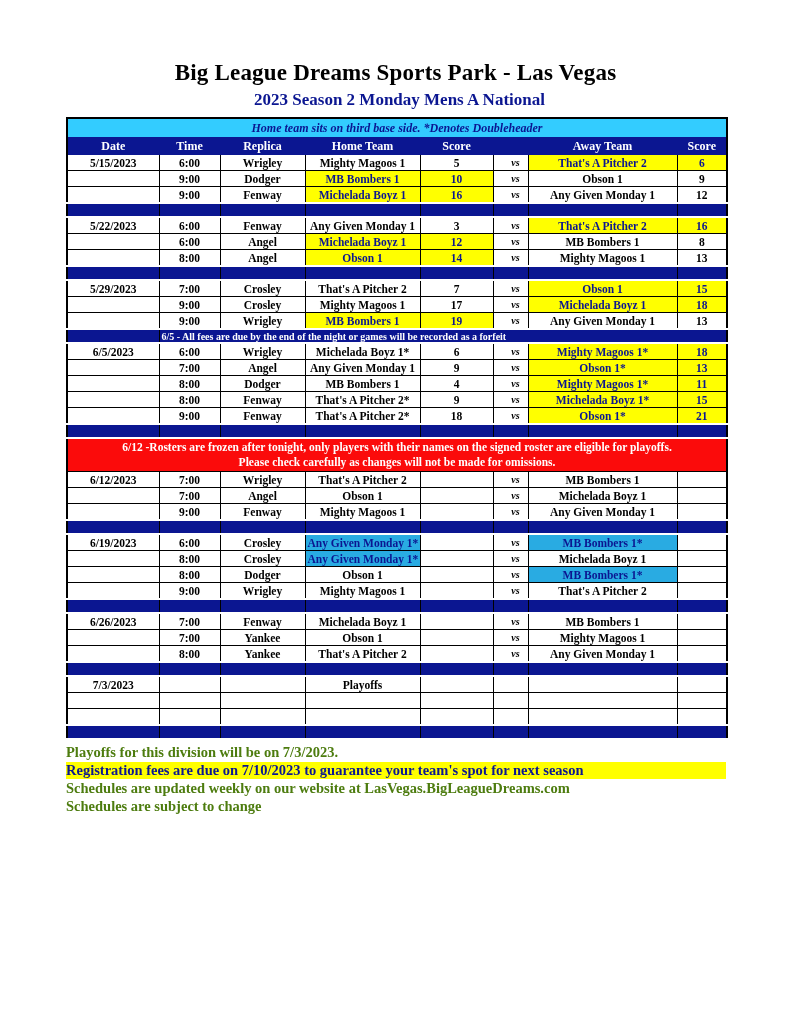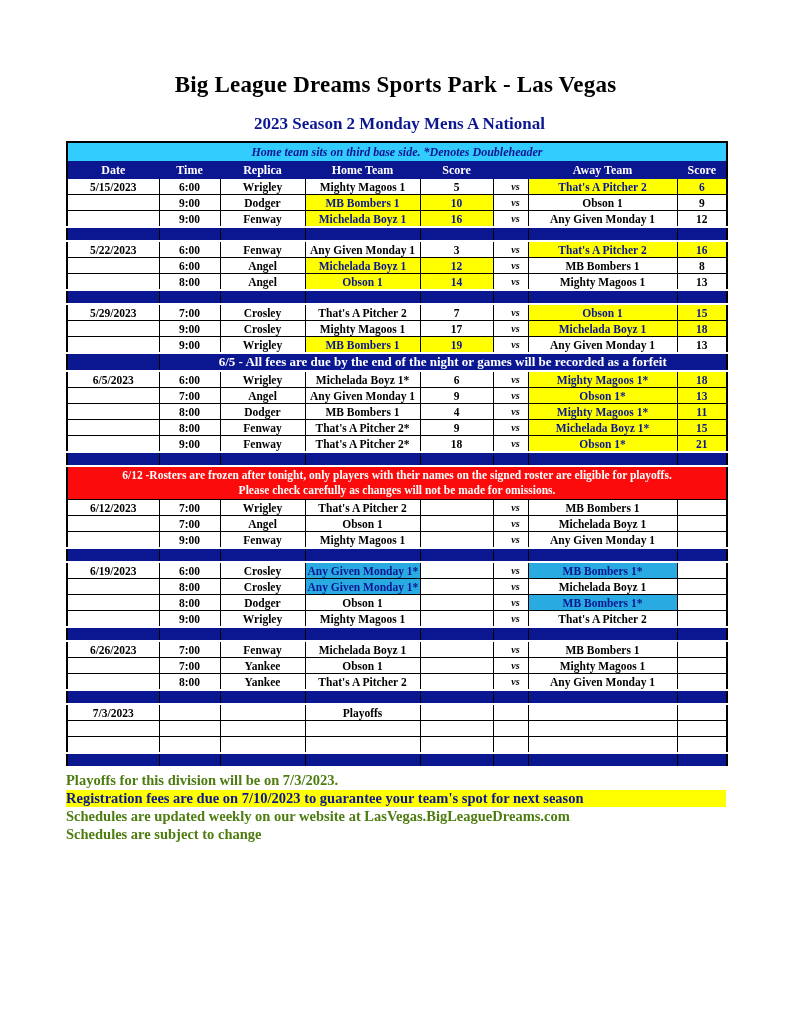--- a/index.html
+++ b/index.html
@@ -3,21 +3,21 @@
 <meta charset="utf-8">
 <style>
   html,body{margin:0;padding:0;}
   body{
     width:791px;height:1024px;background:#ffffff;
     font-family:"Liberation Serif","DejaVu Serif",serif;
     position:relative;overflow:hidden;
   }
   .page{padding-top:56px;}
   h1{
-    margin:16px;text-align:center;font-size:23px;font-weight:bold;color:#000;
+    margin:4px;text-align:center;font-size:23px;font-weight:bold;color:#000;
     letter-spacing:0.2px;
   }
   h2{
     margin:2px 0 7px 8px;text-align:center;font-size:17px;font-weight:bold;color:var(--navy);
   }
   table{
     border-collapse:collapse;table-layout:fixed;
     width:660px;margin-left:66px;
     border:2px solid #000;
     font-size:11.5px;font-weight:bold;color:#000;
@@ -38,21 +38,21 @@
     margin-left:32px;
   }
   td.vs{font-style:italic;font-size:10px;padding-left:12px;}
   td.y{background:var(--yellow);color:var(--navy);}
   td.c{background:var(--cyanCell);color:var(--navy);}
   tr.sep td{
     background:var(--navy);height:12px;
     border-top:2px solid #fff;border-bottom:2px solid #fff;
   }
   tr.sep td.sepnote{
-    color:#fff;font-size:13px;text-align:center;
+    color:#fff;font-size:10px;text-align:left;
   }
   tr.red-row td{
     background:var(--red);color:#fff;height:32px;font-size:11.5px;
     border-top:2px solid #fff;border-bottom:1px solid #000;
   }
   tr.red-row .rline{line-height:15px;}
   tr.blank-row td{background:#fff;}
   .footer{margin:4px 0 0 66px;width:660px;}
   .fline{
     font-weight:bold;font-size:14.5px;color:#4d7c0f;

